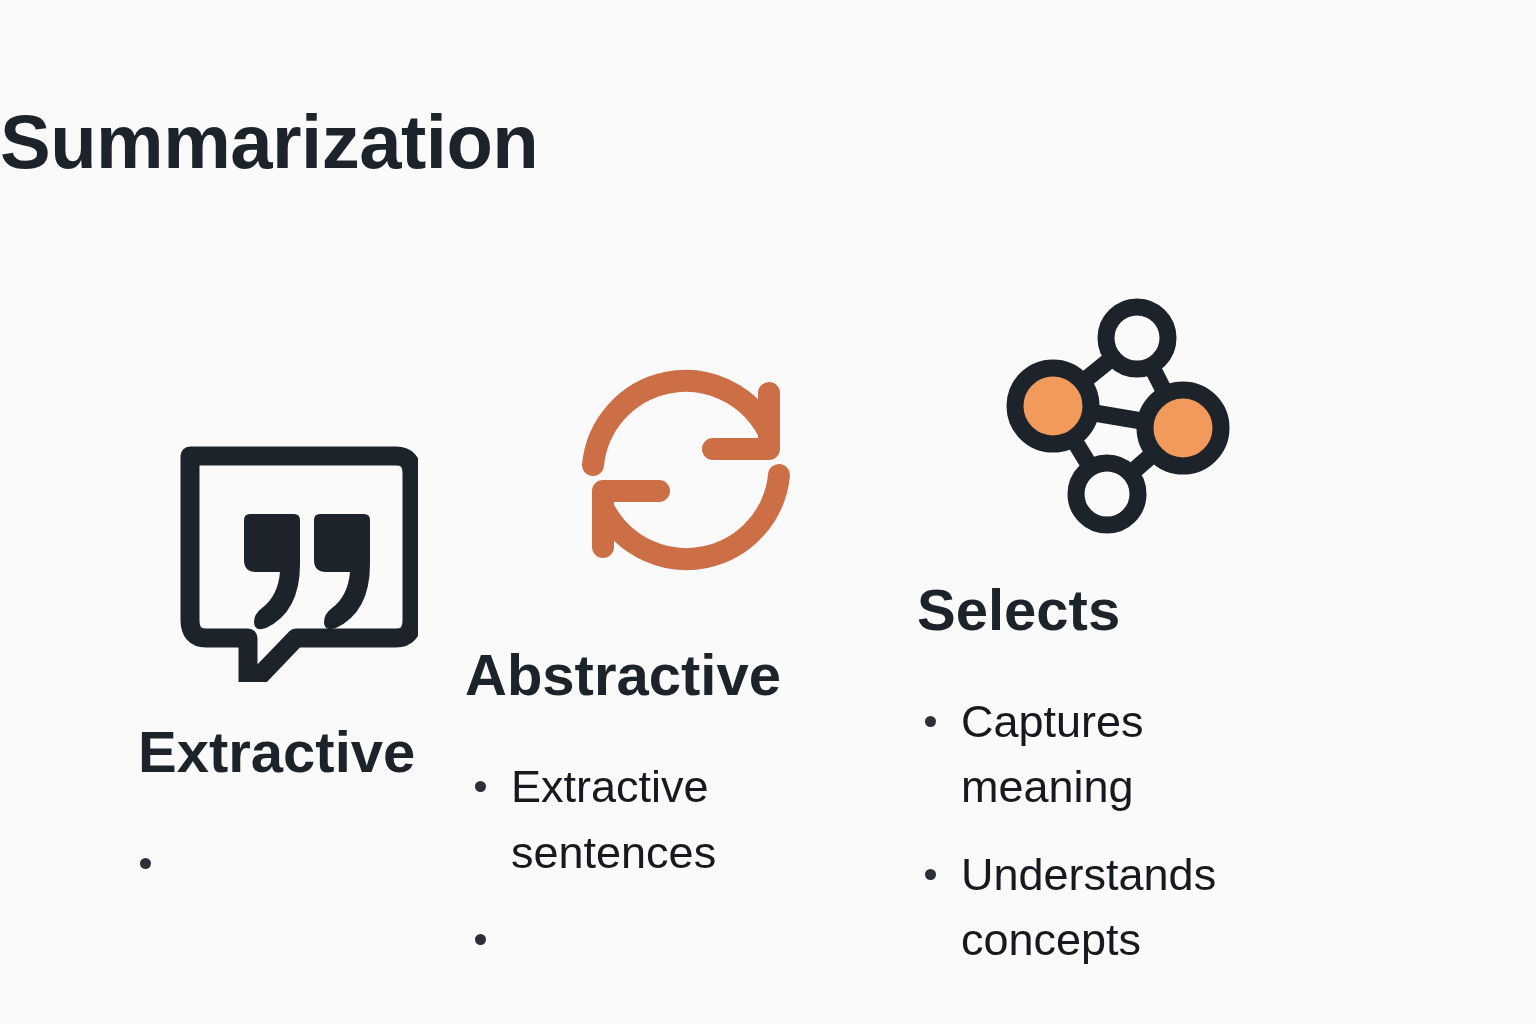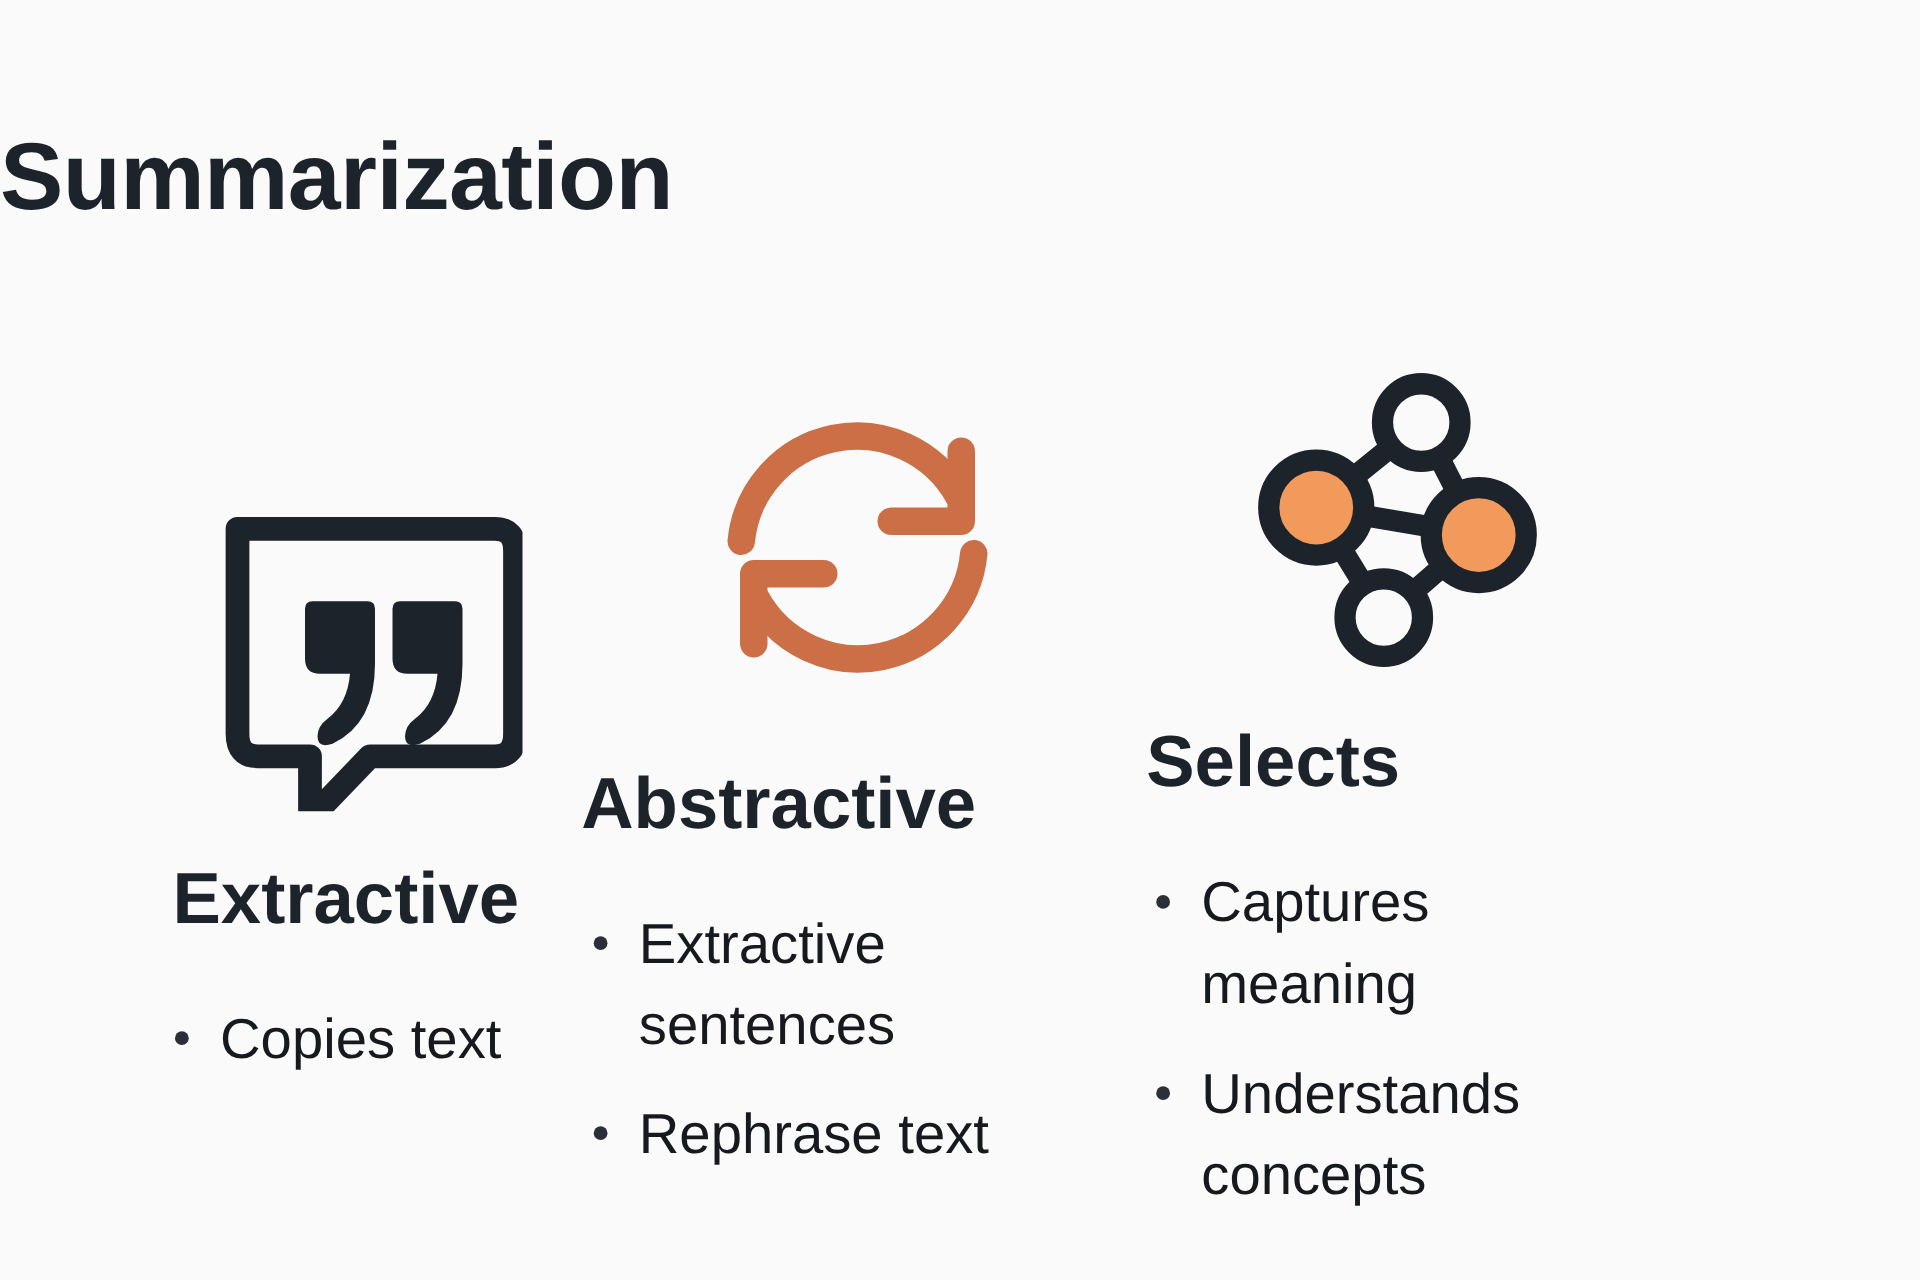--- a/index.html
+++ b/index.html
@@ -158,21 +158,20 @@
                    L 158 140
                    Q 146 140 146 128
                    L 146 88
                    Q 146 82 152 82 Z" fill="#1d232b"></path>
         </svg>
       </div>
       <div class="heading heading-1">Extractive</div>
       <ul class="bullets b1">
         <li>
           <span class="dot"></span>
-          <span>Copies text</span>
         </li>
       </ul>
     </div>
 
     <div class="col col-2">
       <div class="icon-wrap icon-wrap-2">
         <svg width="230" height="230" viewBox="0 0 230 230" aria-hidden="true">
 
           <path d="M 22 110 A 93 93 0 0 1 196 74" fill="none" stroke="#cc6f47" stroke-width="22" stroke-linecap="round"></path>
 
@@ -184,21 +183,20 @@
         </svg>
       </div>
       <div class="heading heading-2">Abstractive</div>
       <ul class="bullets b2">
         <li>
           <span class="dot"></span>
           <span>Extractive sentences</span>
         </li>
         <li>
           <span class="dot"></span>
-          <span>Rephrase text</span>
         </li>
       </ul>
     </div>
 
     <div class="col col-3">
       <div class="icon-wrap icon-wrap-3">
         <svg width="250" height="250" viewBox="0 0 250 250" aria-hidden="true">
           <g stroke="#1d232b" stroke-width="17" stroke-linecap="round">
 
             <line x1="142" y1="48" x2="58" y2="116"></line>

